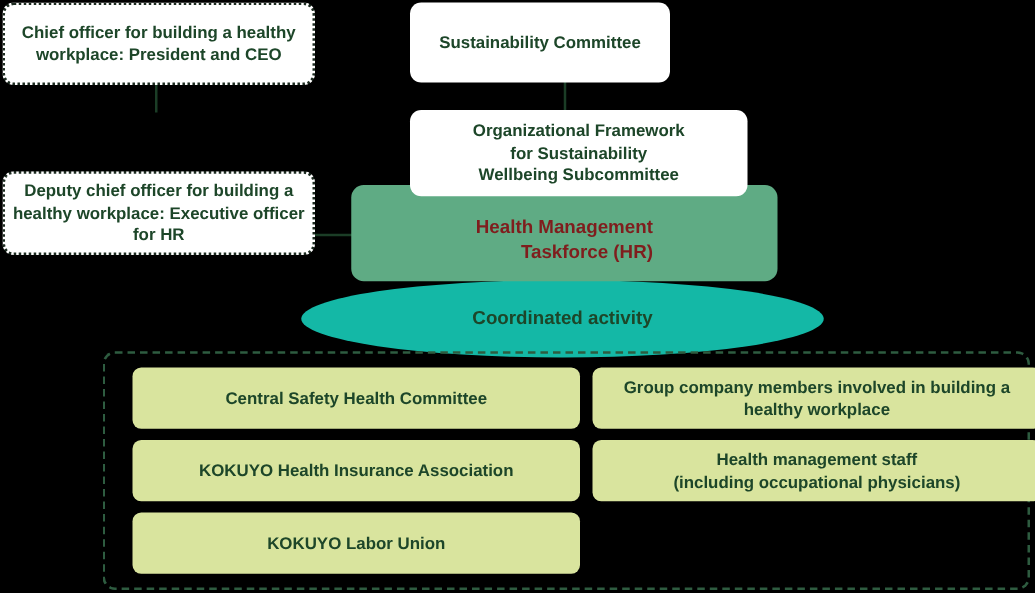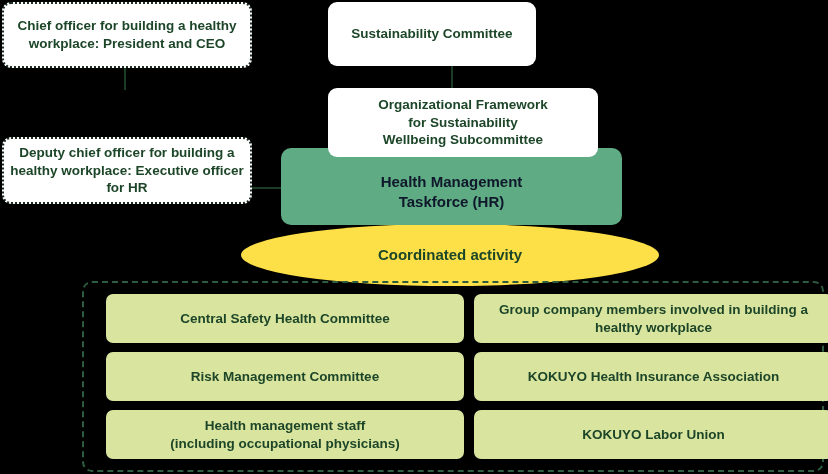--- a/index.html
+++ b/index.html
@@ -32,28 +32,29 @@
   }
   .white-plain {
     background: #ffffff;
     border-radius: 9px;
     font-size: 13.5px;
     font-weight: 600;
   }
   .taskforce {
     background: #5fab84;
     border-radius: 10px;
-    color: #0f172a;
+    color: #7f1d1d;
     font-size: 15px;
     font-weight: 700;
     padding-top: 11px;
     z-index: 3;
+    text-align: right;
   }
   .ellipse {
-    background: #fde047;
+    background: #14b8a6;
     border-radius: 50%;
     font-size: 15px;
     font-weight: 600;
     z-index: 1;
   }
   .panel {
     position: absolute;
     box-sizing: border-box;
     border: 2px dashed #2e5c40;
     border-radius: 10px;
@@ -115,21 +116,20 @@
 for Sustainability
 Wellbeing Subcommittee</div>
 
   <div class="node ellipse" style="left:241px; top:224px; width:418px; height:62px;">Coordinated activity</div>
 
   <div class="panel" style="left:82px; top:281px; width:742px; height:191px;">
     <div class="cells">
       <div class="cell">Central Safety Health Committee</div>
       <div class="cell">Group company members involved in building a
 healthy workplace</div>
-      <div class="cell">Risk Management Committee</div>
       <div class="cell">KOKUYO Health Insurance Association</div>
       <div class="cell">Health management staff
 (including occupational physicians)</div>
       <div class="cell">KOKUYO Labor Union</div>
     </div>
   </div>
 
 </div>
 
 </body></html>

